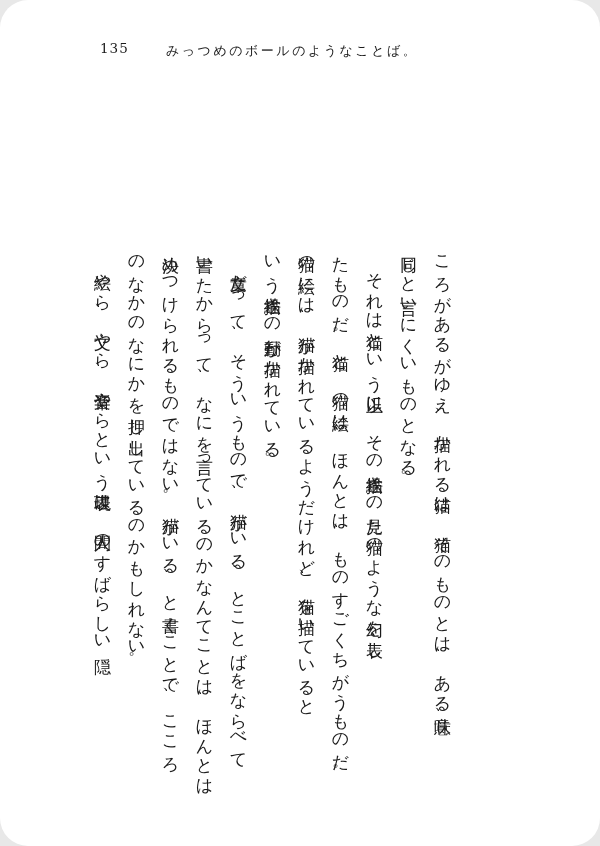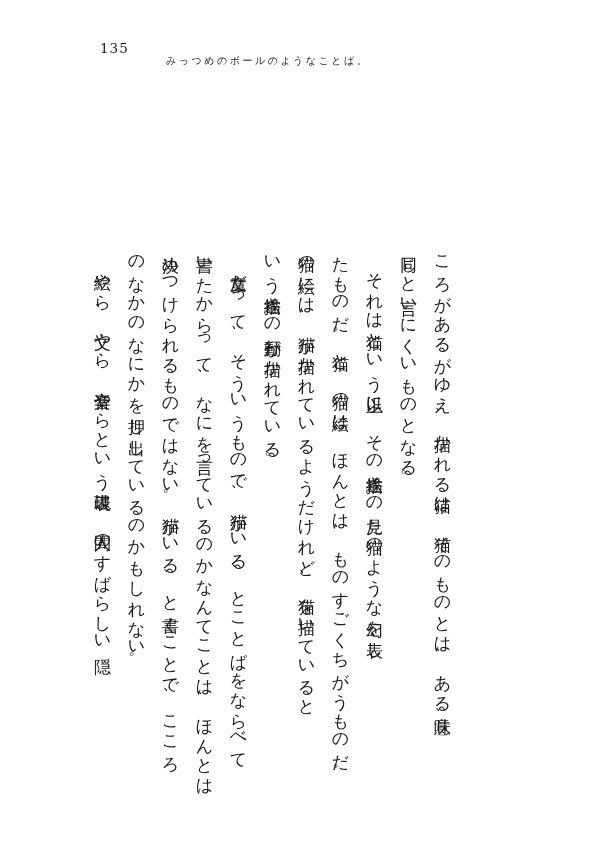--- a/index.html
+++ b/index.html
@@ -9,42 +9,42 @@
   }
   .page {
     position: relative;
     width: 600px;
     height: 846px;
     margin: 0 auto;
     background: #ffffff;
     font-family: "DejaVu Serif", "Liberation Serif", serif;
     color: #1b1b1b;
     overflow: hidden;
+    border-radius: 28px;
   }
   .header {
     position: absolute;
     top: 39px;
     left: 0;
     width: 100%;
     height: 20px;
   }
   .pagenum {
     position: absolute;
     left: 100px;
     top: 1px;
     font-size: 13.5px;
     letter-spacing: 1px;
   }
   .running-title {
     position: absolute;
     left: 166px;
     top: 3px;
-    font-size: 10px;
+    font-size: 13px;
     letter-spacing: 2.5px;
-    margin-top: 12px;
   }
   .body-text {
     position: absolute;
     top: 244px;
     left: 84px;
     width: 376px;
     height: 552px;
     writing-mode: vertical-rl;
     text-orientation: upright;
     font-size: 17px;

